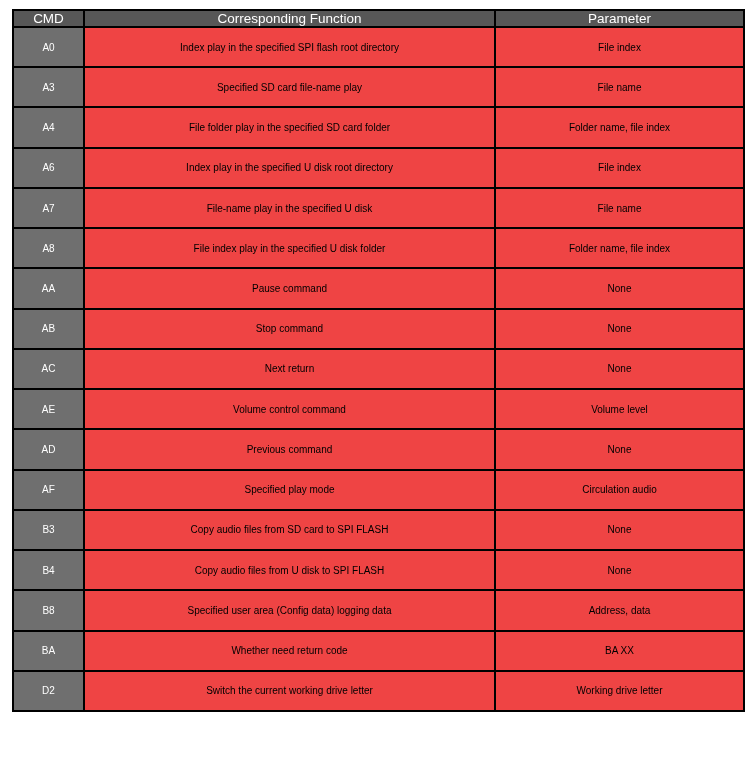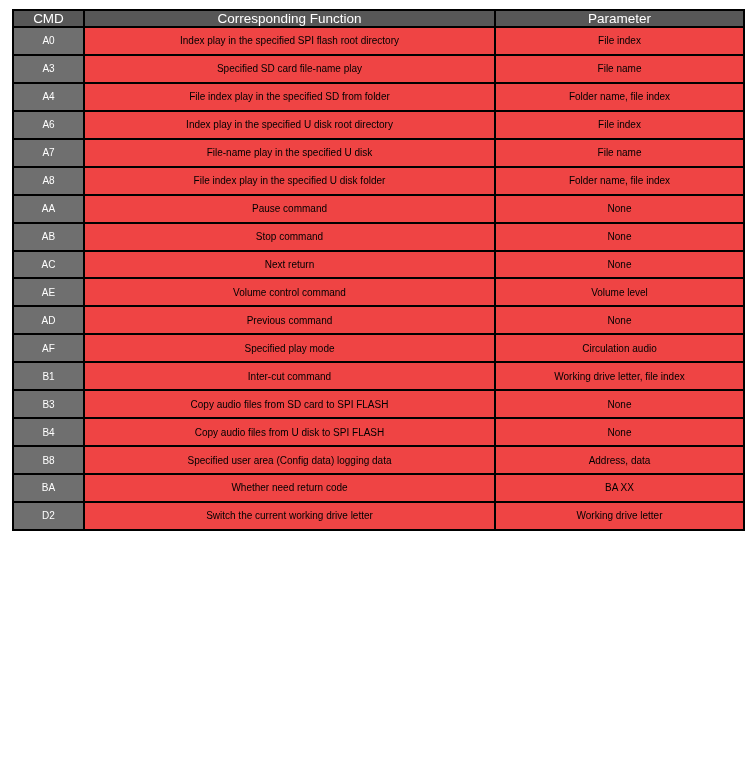--- a/index.html
+++ b/index.html
@@ -26,21 +26,21 @@
   .page-title {
     margin: 7px 0 0 33px;
     font-size: 13px;
     line-height: 15px;
     color: var(--body-text);
   }
   table.command-table {
     border-collapse: collapse;
     table-layout: fixed;
     width: 733px;
-    height: 522px;
+    height: 703px;
     margin: 9px 3px 0 12px;
   }
   table.command-table th,
   table.command-table td {
     border: 2px solid var(--border-color);
     text-align: center;
     vertical-align: middle;
     font-size: 10px;
     padding: 0 4px;
     overflow: hidden;
@@ -89,21 +89,21 @@
 
 
   <tr>
     <td class="cmd-cell">A3</td>
     <td class="fn-cell">Specified SD card file-name play</td>
     <td class="param-cell">File name</td>
   </tr>
 
   <tr>
     <td class="cmd-cell">A4</td>
-    <td class="fn-cell">File index play in the specified SD from folder</td>
+    <td class="fn-cell">File folder play in the specified SD card folder</td>
     <td class="param-cell">Folder name, file index</td>
   </tr>
 
   <tr>
     <td class="cmd-cell">A6</td>
     <td class="fn-cell">Index play in the specified U disk root directory</td>
     <td class="param-cell">File index</td>
   </tr>
 
   <tr>
@@ -147,25 +147,20 @@
     <td class="fn-cell">Previous command</td>
     <td class="param-cell">None</td>
   </tr>
 
   <tr>
     <td class="cmd-cell">AF</td>
     <td class="fn-cell">Specified play mode</td>
     <td class="param-cell">Circulation audio</td>
   </tr>
 
-  <tr>
-    <td class="cmd-cell">B1</td>
-    <td class="fn-cell">Inter-cut command</td>
-    <td class="param-cell">Working drive letter, file index</td>
-  </tr>
 
   <tr>
     <td class="cmd-cell">B3</td>
     <td class="fn-cell">Copy audio files from SD card to SPI FLASH</td>
     <td class="param-cell">None</td>
   </tr>
 
   <tr>
     <td class="cmd-cell">B4</td>
     <td class="fn-cell">Copy audio files from U disk to SPI FLASH</td>

